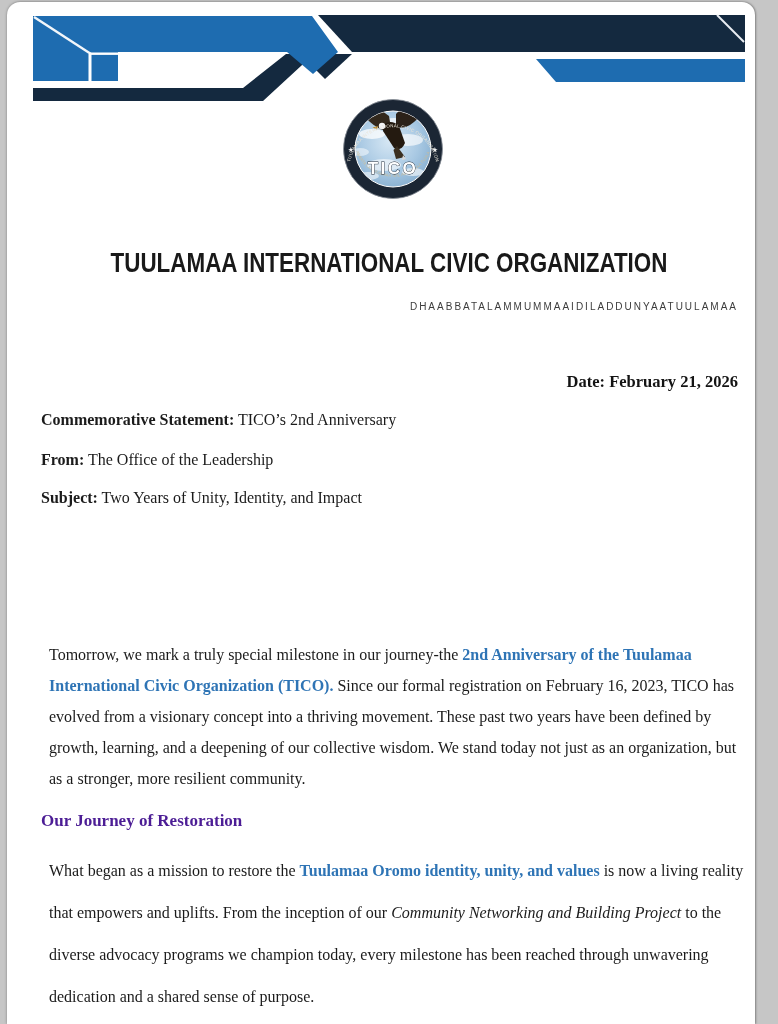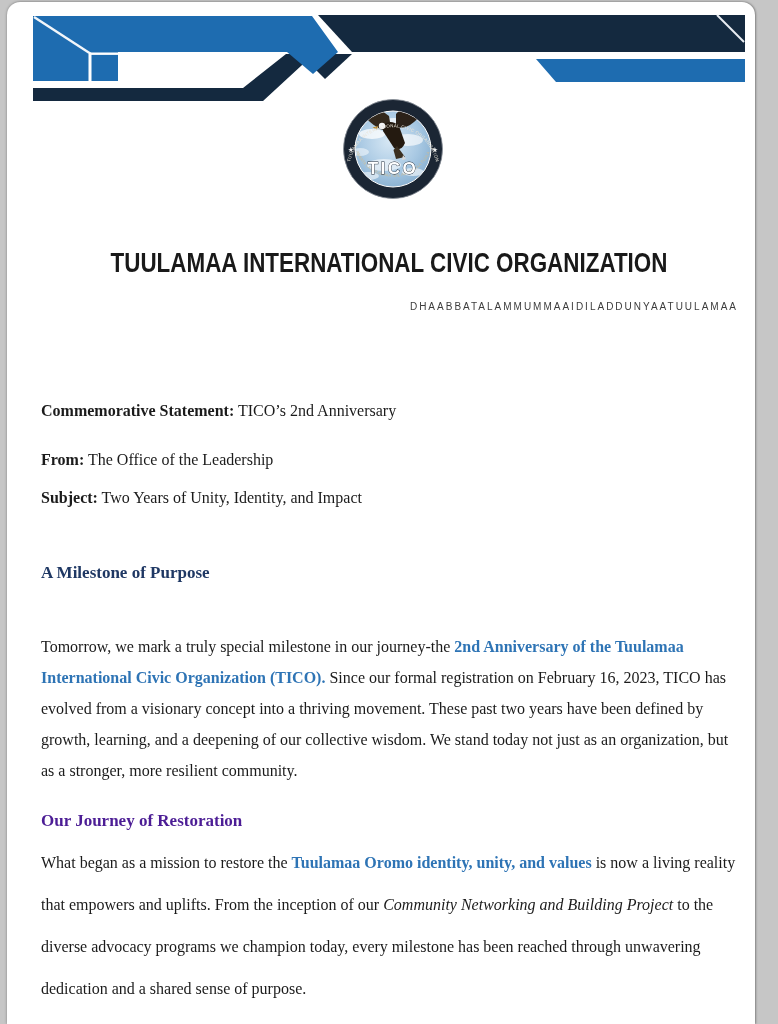--- a/index.html
+++ b/index.html
@@ -49,29 +49,29 @@
     text-align:right;
     font-size:16.5px;
     font-weight:bold;
     color:#141414;
   }
   .meta-line{
     position:absolute;left:34px;width:697px;
     font-size:16px;color:#1b1b1b;
   }
   .meta-line .lbl{font-weight:bold;}
-  .m1{top:400px}.m2{top:449px}.m3{top:487px}
+  .m1{top:409px}.m2{top:449px}.m3{top:487px}
   .sec-heading{
     position:absolute;left:34px;width:697px;
     font-size:17px;font-weight:bold;margin:0;
   }
   .h-navy{top:561px;color:#1f3864;}
   .h-blue{top:809px;color:#4c1d95;}
   .para{
-    position:absolute;left:34px;width:697px;margin:0;
+    position:absolute;left:34px;width:697px;margin:8px;
     font-size:16px;color:#1b1b1b;
     text-align:left;
   }
   .p1{top:629px;line-height:31px;}
   .p2{top:840px;line-height:42px;}
   .seg-blue-bold{color:#2e74b5;font-weight:bold;}
   .seg-italic{font-style:italic;}
 </style>
 </head>
 <body>
@@ -148,28 +148,28 @@
       <text x="435" y="150" font-size="7" fill="#f0f0f0" text-anchor="middle">★</text>
 
       <text x="393" y="172" text-anchor="middle" font-family="Liberation Sans, sans-serif" font-weight="bold" font-size="17" letter-spacing="2.5" fill="#ffffff" stroke="#16202e" stroke-width="0.8" paint-order="stroke">TICO</text>
     </g>
   </svg>
 
   <div class="org-title">TUULAMAA INTERNATIONAL CIVIC ORGANIZATION</div>
 
   <div class="org-subtitle">DHAABBATALAMMUMMAAIDILADDUNYAATUULAMAA</div>
 
+  <div class="date-line"><span>Date:</span> <span>February 21, 2026</span></div>
 
   <div class="meta-line m1"><span class="lbl">Commemorative Statement:</span> <span>TICO’s 2nd Anniversary</span></div>
 
   <div class="meta-line m2"><span class="lbl">From:</span> <span>The Office of the Leadership</span></div>
 
   <div class="meta-line m3"><span class="lbl">Subject:</span> <span>Two Years of Unity, Identity, and Impact</span></div>
 
-  <h3 class="sec-heading h-navy">A Milestone of Purpose</h3>
 
   <p class="para p1"><span>Tomorrow, we mark a truly special milestone in our journey-the </span><span class="seg-blue-bold">2nd Anniversary of the Tuulamaa International Civic Organization (TICO).</span><span> Since our formal registration on February 16, 2023, TICO has evolved from a visionary concept into a thriving movement. These past two years have been defined by growth, learning, and a deepening of our collective wisdom. We stand today not just as an organization, but as a stronger, more resilient community.</span></p>
 
   <h3 class="sec-heading h-blue">Our Journey of Restoration</h3>
 
   <p class="para p2"><span>What began as a mission to restore the </span><span class="seg-blue-bold">Tuulamaa Oromo identity, unity, and values</span><span> is now a living reality that empowers and uplifts. From the inception of our </span><span class="seg-italic">Community Networking and Building Project</span><span> to the diverse advocacy programs we champion today, every milestone has been reached through unwavering dedication and a shared sense of purpose.</span></p>
 
 </div>
 
 </body></html>

